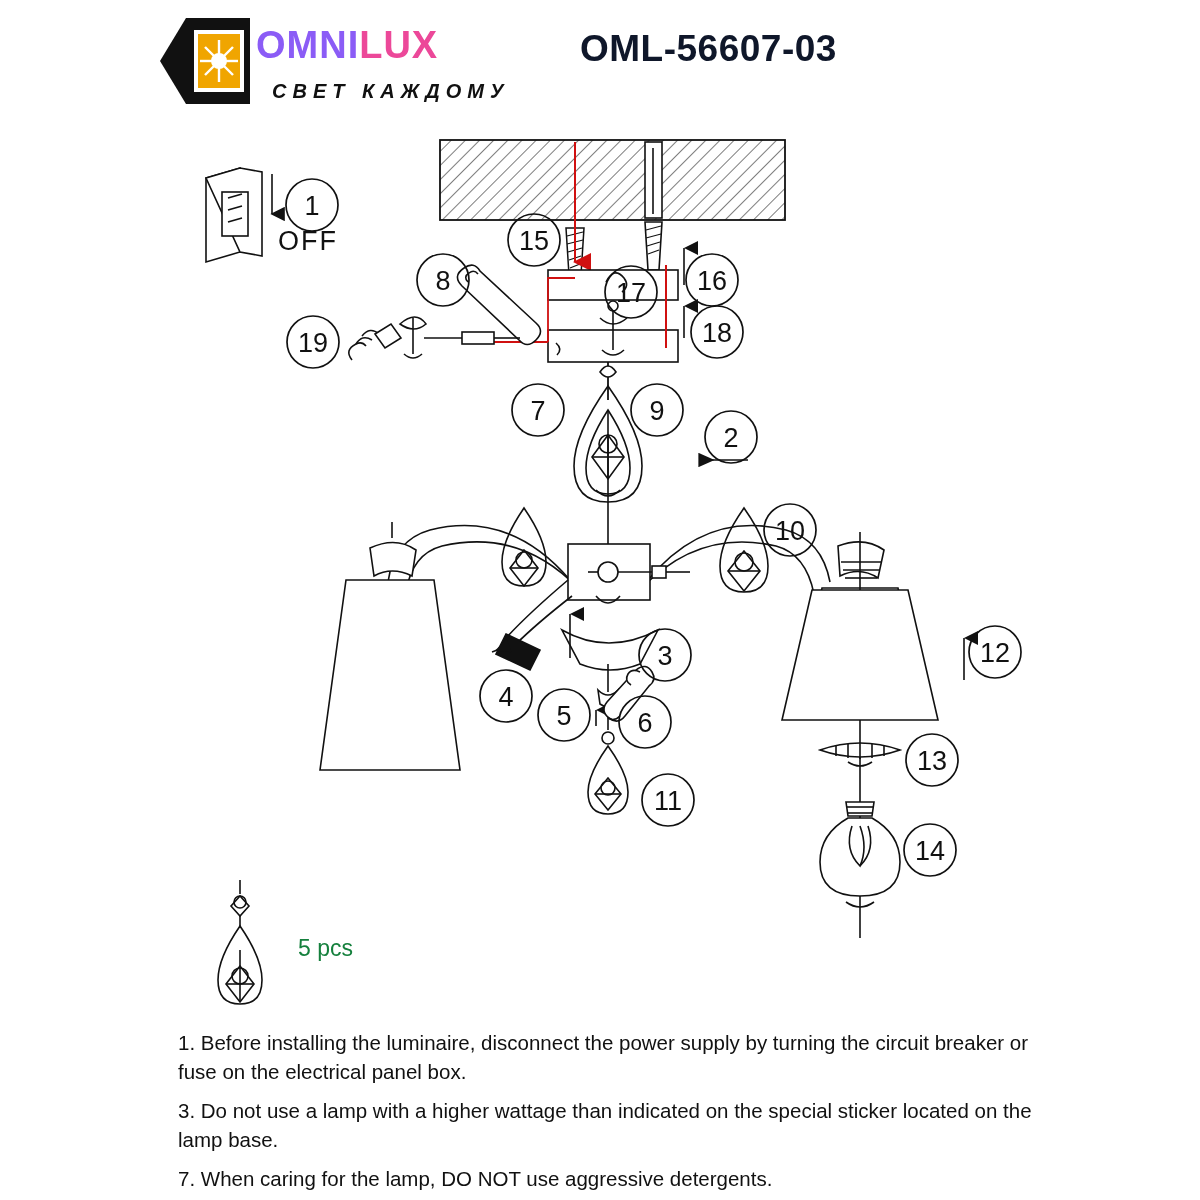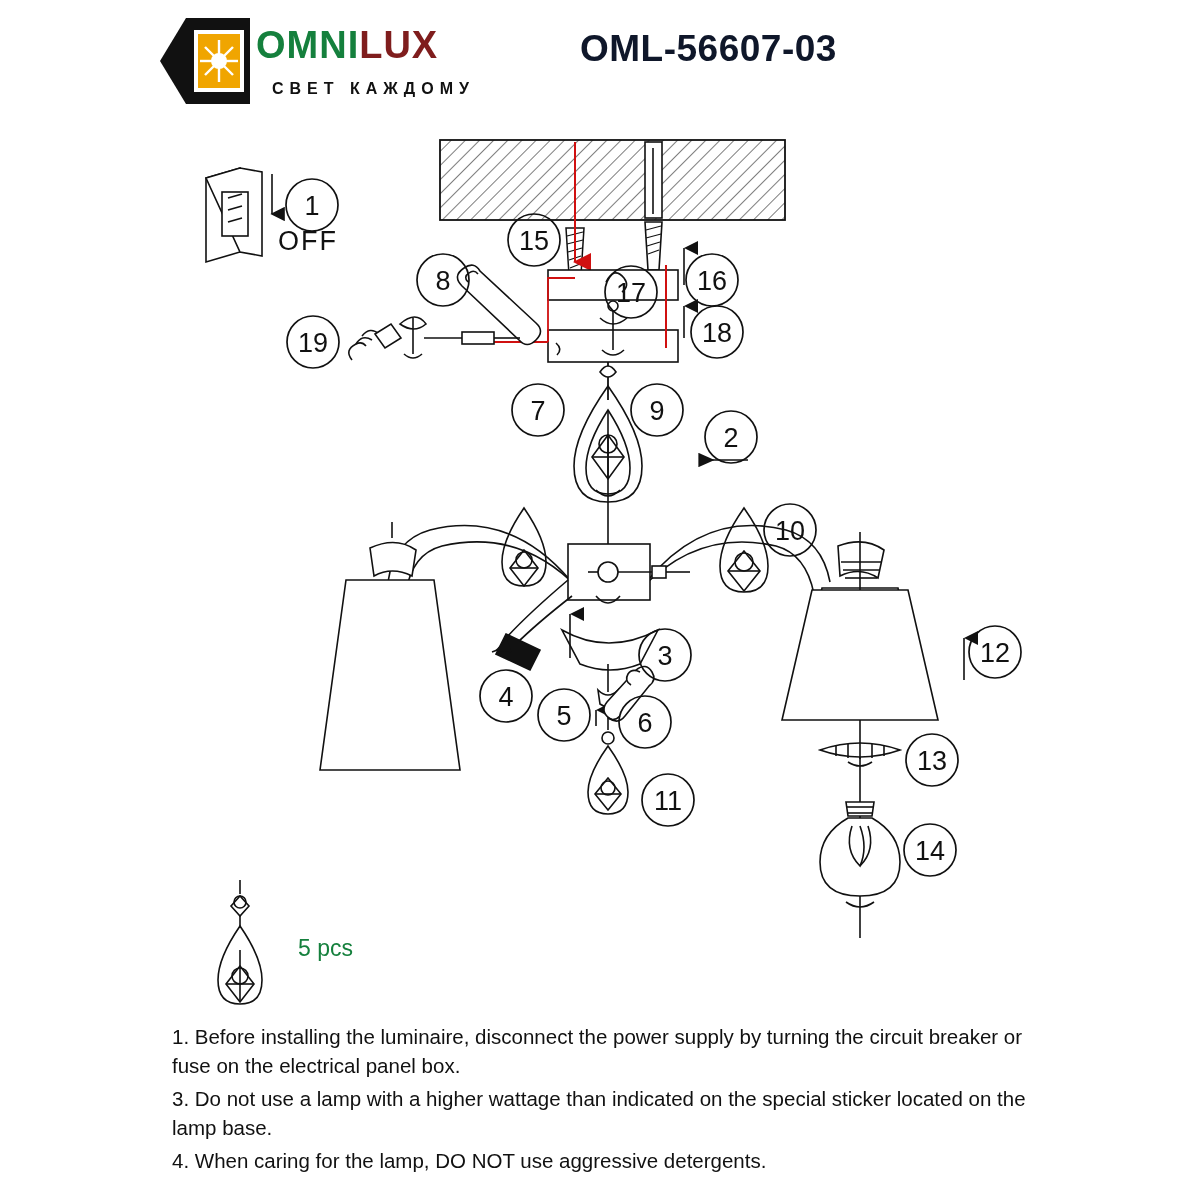--- a/index.html
+++ b/index.html
@@ -55,30 +55,31 @@
   }
   .logo-text {
     position: absolute;
     left: 96px;
     top: 12px;
     font-size: 38px;
     font-weight: bold;
     letter-spacing: 1px;
     line-height: 1;
   }
-  .logo-text .omni { color: #15803d; }
-  .logo-text .lux { color: #7f1d1d; }
+  .logo-text .omni { color: #8b5cf6; }
+  .logo-text .lux { color: #ec4899; }
   .logo-sub {
     position: absolute;
     left: 112px;
     top: 66px;
-    font-size: 16px;
+    font-size: 20px;
     letter-spacing: 6px;
     color: #111111;
     font-weight: bold;
+    font-style: italic;
   }
 
   
   .diagram {
     position: absolute;
     left: 0;
     top: 110px;
     width: 1200px;
     height: 900px;
   }
@@ -96,21 +97,21 @@
   
   .instructions {
     position: absolute;
     left: 168px;
     top: 1018px;
     width: 890px;
     font-size: 20.5px;
     line-height: 29px;
     color: #111111;
   }
-  .instructions p { margin: 4px; }
+  .instructions p { margin: 10px; }
 </style>
 </head>
 <body>
 
 <div class="page">
 
   <div class="header">
     <div class="logo-wrap">
       <div class="logo-mark">
         <svg width="90" height="86" viewBox="0 0 90 86">
@@ -449,16 +450,16 @@
 
       <text x="278" y="140" font-family="Liberation Sans, sans-serif" font-size="27" letter-spacing="2" fill="#111111">OFF</text>
     </svg>
   </div>
 
   <div class="pcs-label">5 pcs</div>
 
   <div class="instructions">
     <p>1. Before installing the luminaire, disconnect the power supply by turning the circuit breaker or fuse on the electrical panel box.</p>
     <p>3. Do not use a lamp with a higher wattage than indicated on the special sticker located on the lamp base.</p>
-    <p>4. When caring for the lamp, DO NOT use aggressive detergents.</p>
+    <p>7. When caring for the lamp, DO NOT use aggressive detergents.</p>
   </div>
 
 </div>
 
 </body></html>

